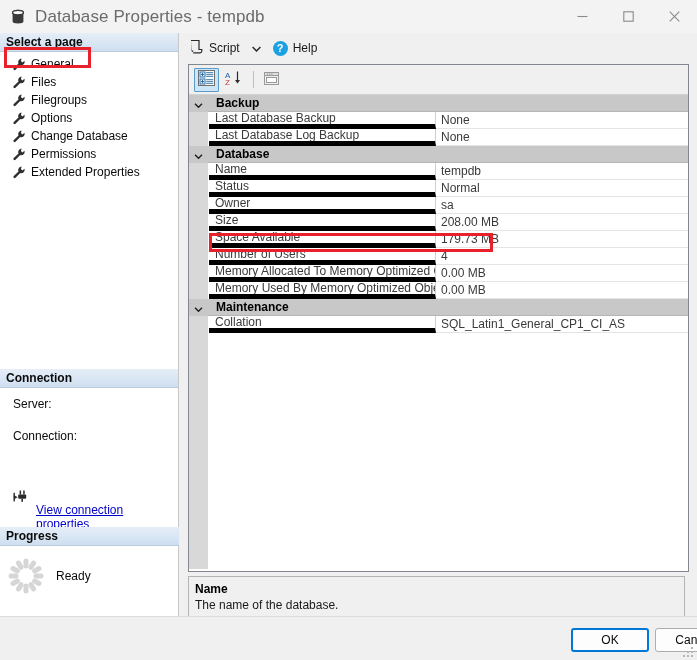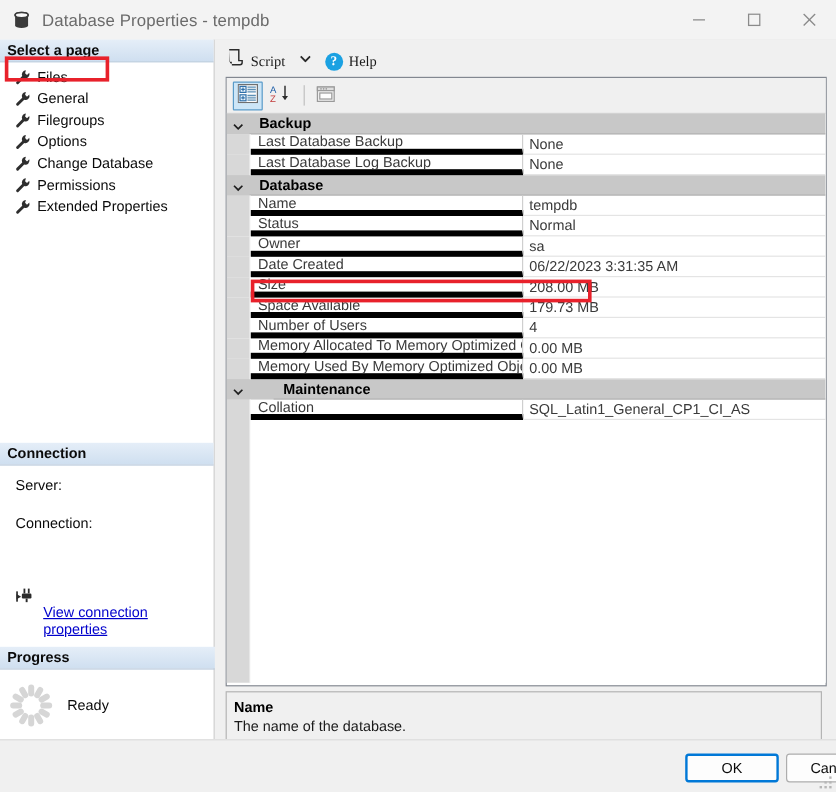--- a/index.html
+++ b/index.html
@@ -7,21 +7,21 @@
     width:697px;height:660px;overflow:hidden;
     font-family:"Liberation Sans","DejaVu Sans",sans-serif;
     font-size:12px;color:#000;background:#f0f0f0;
   }
   #app{position:relative;width:697px;height:660px;background:#f0f0f0;}
 
   
   .titlebar{position:absolute;left:0;top:0;width:697px;height:33px;background:#f3f3f3;
     border-bottom:1px solid #e2e2e2;display:flex;align-items:center;}
   .tb-icon{width:18px;height:18px;margin-left:9px;margin-right:8px;position:relative;flex:0 0 auto;}
-  .tb-title{font-size:14px;color:#6b6b6b;letter-spacing:.1px;text-align:right;}
+  .tb-title{font-size:17px;color:#6b6b6b;letter-spacing:.1px;text-align:right;}
   .winbtns{position:absolute;right:0;top:0;height:32px;display:flex;}
   .winbtn{width:46px;height:32px;display:flex;align-items:center;justify-content:center;}
   .winbtn svg{display:block;}
 
   
   .dlg{position:absolute;left:0;top:33px;width:697px;height:627px;background:#f0f0f0;}
 
   
   .leftpane{position:absolute;left:0;top:0;width:178px;height:583px;background:#fff;
     border-right:1px solid #c8c8c8;}
@@ -29,29 +29,29 @@
     background:linear-gradient(to bottom,#e5eef8 0%,#cfdff0 100%);color:#0b0b0b;
     border-bottom:1px solid #b9cbdd;}
   .pagelist{padding-top:3px;}
   .pageitem{height:18px;display:flex;align-items:center;padding-left:13px;font-size:12px;color:#0a0a0a;}
   .wrench{width:13px;height:13px;margin-right:5px;flex:0 0 auto;}
   .connbox{position:absolute;left:0;top:336px;width:178px;}
   .connrow{padding:9px 0 0 13px;font-size:12px;color:#0a0a0a;}
   .connlink{display:flex;align-items:center;padding:12px 0 0 13px;}
   .plugicon{width:17px;height:15px;margin-right:6px;flex:0 0 auto;}
   .linktext{color:#0000cc;text-decoration:underline;font-size:12px;margin-top:39px;}
-  .progbox{position:absolute;left:0;top:506px;width:194px;}
+  .progbox{position:absolute;left:0;top:494px;width:194px;}
   .progrow{display:flex;align-items:center;padding-top:12px;padding-left:8px;}
   .spinner{width:36px;height:36px;flex:0 0 auto;}
   .readytxt{margin-left:12px;font-size:12px;color:#0a0a0a;}
 
   
   .rightpane{position:absolute;left:179px;top:0;width:518px;height:583px;background:#f0f0f0;}
   .cmdbar{position:absolute;left:0;top:0;height:30px;display:flex;align-items:center;padding-left:6px;}
-  .cmdbtn{display:flex;align-items:flex-end;height:22px;padding:0 4px;margin-right:2px;font-family:Liberation Serif, serif;}
+  .cmdbtn{display:flex;align-items:center;height:22px;padding:0 4px;margin-right:2px;}
   .cmdlabel{font-size:12px;color:#1a1a1a;margin-left:5px;}
   .caret{margin:0 8px 0 6px;}
   .helpq{width:15px;height:15px;border-radius:50%;background:#1ba1e2;color:#fff;font-size:11px;
     font-weight:bold;display:flex;align-items:center;justify-content:center;line-height:1;}
 
   .panel{position:absolute;left:9px;top:31px;width:499px;height:506px;background:#fff;
     border:1px solid #828790;}
   .gridtoolbar{height:29px;background:#f0f0f0;border-bottom:1px solid #d2d2d2;
     display:flex;align-items:center;padding-left:5px;}
   .gtbtn{width:23px;height:22px;display:flex;align-items:center;justify-content:center;
@@ -130,27 +130,27 @@
   <div class="dlg">
 
     <div class="leftpane">
 
       <div class="secthead">Select a page</div>
       <div class="pagelist" id="page-list">
           <div class="pageitem">
             <span class="wrench"><svg width="13" height="13" viewBox="0 0 13 13">
                 <path d="M8.6 0.6 a3.4 3.4 0 0 0 -3.1 4.8 L0.8 10.1 a1.2 1.2 0 0 0 1.7 1.7 l4.7 -4.7 a3.4 3.4 0 0 0 4.2 -4.4 L9.5 4.6 L7.9 3 Z" fill="#2e2e2e"></path>
               </svg></span>
+            <span>General</span>
+          </div>
+          <div class="pageitem">
+            <span class="wrench"><svg width="13" height="13" viewBox="0 0 13 13">
+                <path d="M8.6 0.6 a3.4 3.4 0 0 0 -3.1 4.8 L0.8 10.1 a1.2 1.2 0 0 0 1.7 1.7 l4.7 -4.7 a3.4 3.4 0 0 0 4.2 -4.4 L9.5 4.6 L7.9 3 Z" fill="#2e2e2e"></path>
+              </svg></span>
             <span>Files</span>
-          </div>
-          <div class="pageitem">
-            <span class="wrench"><svg width="13" height="13" viewBox="0 0 13 13">
-                <path d="M8.6 0.6 a3.4 3.4 0 0 0 -3.1 4.8 L0.8 10.1 a1.2 1.2 0 0 0 1.7 1.7 l4.7 -4.7 a3.4 3.4 0 0 0 4.2 -4.4 L9.5 4.6 L7.9 3 Z" fill="#2e2e2e"></path>
-              </svg></span>
-            <span>General</span>
           </div>
           <div class="pageitem">
             <span class="wrench"><svg width="13" height="13" viewBox="0 0 13 13">
                 <path d="M8.6 0.6 a3.4 3.4 0 0 0 -3.1 4.8 L0.8 10.1 a1.2 1.2 0 0 0 1.7 1.7 l4.7 -4.7 a3.4 3.4 0 0 0 4.2 -4.4 L9.5 4.6 L7.9 3 Z" fill="#2e2e2e"></path>
               </svg></span>
             <span>Filegroups</span>
           </div>
           <div class="pageitem">
             <span class="wrench"><svg width="13" height="13" viewBox="0 0 13 13">
                 <path d="M8.6 0.6 a3.4 3.4 0 0 0 -3.1 4.8 L0.8 10.1 a1.2 1.2 0 0 0 1.7 1.7 l4.7 -4.7 a3.4 3.4 0 0 0 4.2 -4.4 L9.5 4.6 L7.9 3 Z" fill="#2e2e2e"></path>
@@ -320,25 +320,20 @@
               <span class="pname">Status</span>
               <span class="pval">Normal</span>
             </div>
             <div class="grow" style="height: 17px;">
               <span class="gutter"></span>
               <span class="pname">Owner</span>
               <span class="pval">sa</span>
             </div>
             <div class="grow" style="height: 17px;">
               <span class="gutter"></span>
-              <span class="pname">Date Created</span>
-              <span class="pval">06/22/2023 3:31:35 AM</span>
-            </div>
-            <div class="grow" style="height: 17px;">
-              <span class="gutter"></span>
               <span class="pname">Size</span>
               <span class="pval">208.00 MB</span>
             </div>
             <div class="grow" style="height: 17px;">
               <span class="gutter"></span>
               <span class="pname">Space Available</span>
               <span class="pval">179.73 MB</span>
             </div>
             <div class="grow" style="height: 17px;">
               <span class="gutter"></span>
@@ -348,21 +343,21 @@
             <div class="grow" style="height: 17px;">
               <span class="gutter"></span>
               <span class="pname">Memory Allocated To Memory Optimized Objects</span>
               <span class="pval">0.00 MB</span>
             </div>
             <div class="grow" style="height: 17px;">
               <span class="gutter"></span>
               <span class="pname">Memory Used By Memory Optimized Objects</span>
               <span class="pval">0.00 MB</span>
             </div>
-            <div class="grow cat" style="height: 17px; gap: 20px;">
+            <div class="grow cat" style="height: 17px;">
               <span class="gutter">
                 <span class="chev"><svg width="9" height="9" viewBox="0 0 9 9">
                     <path d="M1 2.8 L4.5 6.3 L8 2.8" fill="none" stroke="#1e1e1e" stroke-width="1.4"></path>
                   </svg></span>
               </span>
               <span class="catlabel">Maintenance</span>
             </div>
             <div class="grow" style="height: 17px;">
               <span class="gutter"></span>
               <span class="pname">Collation</span>

